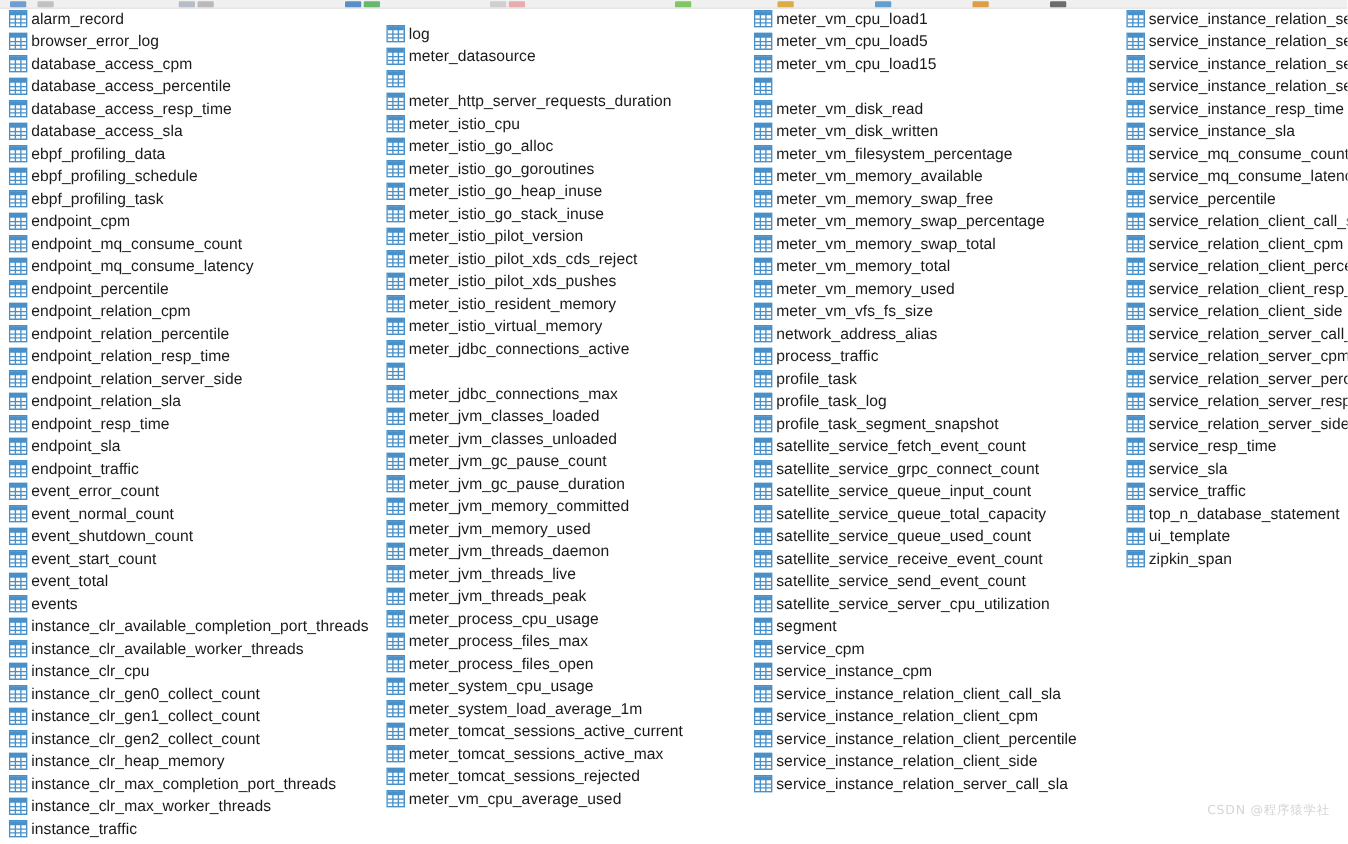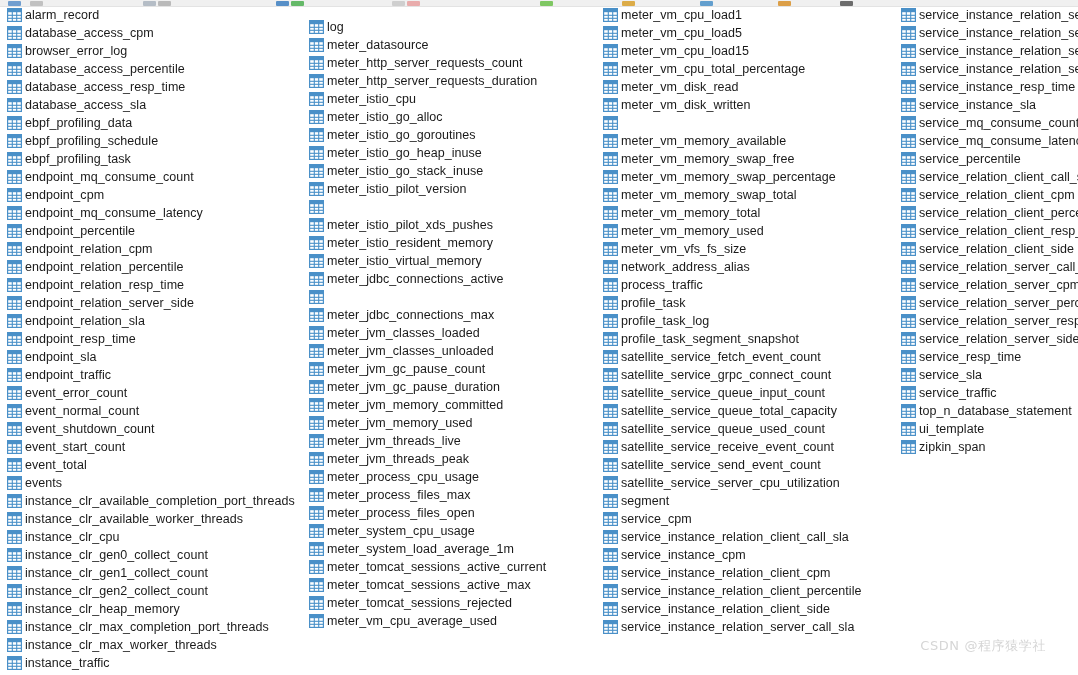--- a/index.html
+++ b/index.html
@@ -69,23 +69,23 @@
   .tbl-icon {
     flex: 0 0 auto;
     width: 15px;
     height: 14px;
     display: block;
   }
 
   
   #watermark {
     position: absolute;
-    right: 32px;
+    right: 14px;
     bottom: 20px;
-    font-size: 13px;
+    font-size: 10px;
     color: #d6d6d6;
     font-family: "DejaVu Sans", "Liberation Sans", sans-serif;
     letter-spacing: .6px;
     user-select: none;
     white-space: nowrap;
     margin-left: 40px;
   }
 </style>
 </head>
 <body>
@@ -112,42 +112,42 @@
         <svg class="tbl-icon" viewBox="0 0 15 14">
           <rect x="0.5" y="0.5" width="14" height="13" fill="#ffffff" stroke="#4a90c8" stroke-width="1.4"></rect>
           <rect x="1" y="1" width="13" height="3.2" fill="#4a90c8"></rect>
           <line x1="5.3" y1="1" x2="5.3" y2="13" stroke="#4a90c8" stroke-width="1.1"></line>
           <line x1="9.7" y1="1" x2="9.7" y2="13" stroke="#4a90c8" stroke-width="1.1"></line>
           <line x1="1" y1="7.3" x2="14" y2="7.3" stroke="#4a90c8" stroke-width="1.1"></line>
           <line x1="1" y1="10.3" x2="14" y2="10.3" stroke="#4a90c8" stroke-width="1.1"></line>
         </svg>
         <span class="label">alarm_record</span>
       </div>
+      <div class="tree-item" title="browser_error_log">
+        <svg class="tbl-icon" viewBox="0 0 15 14">
+          <rect x="0.5" y="0.5" width="14" height="13" fill="#ffffff" stroke="#4a90c8" stroke-width="1.4"></rect>
+          <rect x="1" y="1" width="13" height="3.2" fill="#4a90c8"></rect>
+          <line x1="5.3" y1="1" x2="5.3" y2="13" stroke="#4a90c8" stroke-width="1.1"></line>
+          <line x1="9.7" y1="1" x2="9.7" y2="13" stroke="#4a90c8" stroke-width="1.1"></line>
+          <line x1="1" y1="7.3" x2="14" y2="7.3" stroke="#4a90c8" stroke-width="1.1"></line>
+          <line x1="1" y1="10.3" x2="14" y2="10.3" stroke="#4a90c8" stroke-width="1.1"></line>
+        </svg>
+        <span class="label">browser_error_log</span>
+      </div>
       <div class="tree-item" title="database_access_cpm">
         <svg class="tbl-icon" viewBox="0 0 15 14">
           <rect x="0.5" y="0.5" width="14" height="13" fill="#ffffff" stroke="#4a90c8" stroke-width="1.4"></rect>
           <rect x="1" y="1" width="13" height="3.2" fill="#4a90c8"></rect>
           <line x1="5.3" y1="1" x2="5.3" y2="13" stroke="#4a90c8" stroke-width="1.1"></line>
           <line x1="9.7" y1="1" x2="9.7" y2="13" stroke="#4a90c8" stroke-width="1.1"></line>
           <line x1="1" y1="7.3" x2="14" y2="7.3" stroke="#4a90c8" stroke-width="1.1"></line>
           <line x1="1" y1="10.3" x2="14" y2="10.3" stroke="#4a90c8" stroke-width="1.1"></line>
         </svg>
         <span class="label">database_access_cpm</span>
       </div>
-      <div class="tree-item" title="browser_error_log">
-        <svg class="tbl-icon" viewBox="0 0 15 14">
-          <rect x="0.5" y="0.5" width="14" height="13" fill="#ffffff" stroke="#4a90c8" stroke-width="1.4"></rect>
-          <rect x="1" y="1" width="13" height="3.2" fill="#4a90c8"></rect>
-          <line x1="5.3" y1="1" x2="5.3" y2="13" stroke="#4a90c8" stroke-width="1.1"></line>
-          <line x1="9.7" y1="1" x2="9.7" y2="13" stroke="#4a90c8" stroke-width="1.1"></line>
-          <line x1="1" y1="7.3" x2="14" y2="7.3" stroke="#4a90c8" stroke-width="1.1"></line>
-          <line x1="1" y1="10.3" x2="14" y2="10.3" stroke="#4a90c8" stroke-width="1.1"></line>
-        </svg>
-        <span class="label">browser_error_log</span>
-      </div>
       <div class="tree-item" title="database_access_percentile">
         <svg class="tbl-icon" viewBox="0 0 15 14">
           <rect x="0.5" y="0.5" width="14" height="13" fill="#ffffff" stroke="#4a90c8" stroke-width="1.4"></rect>
           <rect x="1" y="1" width="13" height="3.2" fill="#4a90c8"></rect>
           <line x1="5.3" y1="1" x2="5.3" y2="13" stroke="#4a90c8" stroke-width="1.1"></line>
           <line x1="9.7" y1="1" x2="9.7" y2="13" stroke="#4a90c8" stroke-width="1.1"></line>
           <line x1="1" y1="7.3" x2="14" y2="7.3" stroke="#4a90c8" stroke-width="1.1"></line>
           <line x1="1" y1="10.3" x2="14" y2="10.3" stroke="#4a90c8" stroke-width="1.1"></line>
         </svg>
         <span class="label">database_access_percentile</span>
@@ -200,41 +200,41 @@
         <svg class="tbl-icon" viewBox="0 0 15 14">
           <rect x="0.5" y="0.5" width="14" height="13" fill="#ffffff" stroke="#4a90c8" stroke-width="1.4"></rect>
           <rect x="1" y="1" width="13" height="3.2" fill="#4a90c8"></rect>
           <line x1="5.3" y1="1" x2="5.3" y2="13" stroke="#4a90c8" stroke-width="1.1"></line>
           <line x1="9.7" y1="1" x2="9.7" y2="13" stroke="#4a90c8" stroke-width="1.1"></line>
           <line x1="1" y1="7.3" x2="14" y2="7.3" stroke="#4a90c8" stroke-width="1.1"></line>
           <line x1="1" y1="10.3" x2="14" y2="10.3" stroke="#4a90c8" stroke-width="1.1"></line>
         </svg>
         <span class="label">ebpf_profiling_task</span>
       </div>
+      <div class="tree-item" title="endpoint_cpm">
+        <svg class="tbl-icon" viewBox="0 0 15 14">
+          <rect x="0.5" y="0.5" width="14" height="13" fill="#ffffff" stroke="#4a90c8" stroke-width="1.4"></rect>
+          <rect x="1" y="1" width="13" height="3.2" fill="#4a90c8"></rect>
+          <line x1="5.3" y1="1" x2="5.3" y2="13" stroke="#4a90c8" stroke-width="1.1"></line>
+          <line x1="9.7" y1="1" x2="9.7" y2="13" stroke="#4a90c8" stroke-width="1.1"></line>
+          <line x1="1" y1="7.3" x2="14" y2="7.3" stroke="#4a90c8" stroke-width="1.1"></line>
+          <line x1="1" y1="10.3" x2="14" y2="10.3" stroke="#4a90c8" stroke-width="1.1"></line>
+        </svg>
+        <span class="label">endpoint_cpm</span>
+      </div>
       <div class="tree-item" title="endpoint_mq_consume_count">
         <svg class="tbl-icon" viewBox="0 0 15 14">
           <rect x="0.5" y="0.5" width="14" height="13" fill="#ffffff" stroke="#4a90c8" stroke-width="1.4"></rect>
           <rect x="1" y="1" width="13" height="3.2" fill="#4a90c8"></rect>
           <line x1="5.3" y1="1" x2="5.3" y2="13" stroke="#4a90c8" stroke-width="1.1"></line>
           <line x1="9.7" y1="1" x2="9.7" y2="13" stroke="#4a90c8" stroke-width="1.1"></line>
           <line x1="1" y1="7.3" x2="14" y2="7.3" stroke="#4a90c8" stroke-width="1.1"></line>
           <line x1="1" y1="10.3" x2="14" y2="10.3" stroke="#4a90c8" stroke-width="1.1"></line>
         </svg>
         <span class="label">endpoint_mq_consume_count</span>
-      </div>
-      <div class="tree-item" title="endpoint_cpm">
-        <svg class="tbl-icon" viewBox="0 0 15 14">
-          <rect x="0.5" y="0.5" width="14" height="13" fill="#ffffff" stroke="#4a90c8" stroke-width="1.4"></rect>
-          <rect x="1" y="1" width="13" height="3.2" fill="#4a90c8"></rect>
-          <line x1="5.3" y1="1" x2="5.3" y2="13" stroke="#4a90c8" stroke-width="1.1"></line>
-          <line x1="9.7" y1="1" x2="9.7" y2="13" stroke="#4a90c8" stroke-width="1.1"></line>
-          <line x1="1" y1="7.3" x2="14" y2="7.3" stroke="#4a90c8" stroke-width="1.1"></line>
-          <line x1="1" y1="10.3" x2="14" y2="10.3" stroke="#4a90c8" stroke-width="1.1"></line>
-        </svg>
-        <span class="label">endpoint_cpm</span>
       </div>
       <div class="tree-item" title="endpoint_mq_consume_latency">
         <svg class="tbl-icon" viewBox="0 0 15 14">
           <rect x="0.5" y="0.5" width="14" height="13" fill="#ffffff" stroke="#4a90c8" stroke-width="1.4"></rect>
           <rect x="1" y="1" width="13" height="3.2" fill="#4a90c8"></rect>
           <line x1="5.3" y1="1" x2="5.3" y2="13" stroke="#4a90c8" stroke-width="1.1"></line>
           <line x1="9.7" y1="1" x2="9.7" y2="13" stroke="#4a90c8" stroke-width="1.1"></line>
           <line x1="1" y1="7.3" x2="14" y2="7.3" stroke="#4a90c8" stroke-width="1.1"></line>
           <line x1="1" y1="10.3" x2="14" y2="10.3" stroke="#4a90c8" stroke-width="1.1"></line>
         </svg>
@@ -541,21 +541,20 @@
       </div>
       <div class="tree-item" title="meter_http_server_requests_count">
         <svg class="tbl-icon" viewBox="0 0 15 14">
           <rect x="0.5" y="0.5" width="14" height="13" fill="#ffffff" stroke="#4a90c8" stroke-width="1.4"></rect>
           <rect x="1" y="1" width="13" height="3.2" fill="#4a90c8"></rect>
           <line x1="5.3" y1="1" x2="5.3" y2="13" stroke="#4a90c8" stroke-width="1.1"></line>
           <line x1="9.7" y1="1" x2="9.7" y2="13" stroke="#4a90c8" stroke-width="1.1"></line>
           <line x1="1" y1="7.3" x2="14" y2="7.3" stroke="#4a90c8" stroke-width="1.1"></line>
           <line x1="1" y1="10.3" x2="14" y2="10.3" stroke="#4a90c8" stroke-width="1.1"></line>
         </svg>
-        <span class="label">meter_http_server_requests_count</span>
       </div>
       <div class="tree-item" title="meter_http_server_requests_duration">
         <svg class="tbl-icon" viewBox="0 0 15 14">
           <rect x="0.5" y="0.5" width="14" height="13" fill="#ffffff" stroke="#4a90c8" stroke-width="1.4"></rect>
           <rect x="1" y="1" width="13" height="3.2" fill="#4a90c8"></rect>
           <line x1="5.3" y1="1" x2="5.3" y2="13" stroke="#4a90c8" stroke-width="1.1"></line>
           <line x1="9.7" y1="1" x2="9.7" y2="13" stroke="#4a90c8" stroke-width="1.1"></line>
           <line x1="1" y1="7.3" x2="14" y2="7.3" stroke="#4a90c8" stroke-width="1.1"></line>
           <line x1="1" y1="10.3" x2="14" y2="10.3" stroke="#4a90c8" stroke-width="1.1"></line>
         </svg>
@@ -629,20 +628,21 @@
       </div>
       <div class="tree-item" title="meter_istio_pilot_xds_cds_reject">
         <svg class="tbl-icon" viewBox="0 0 15 14">
           <rect x="0.5" y="0.5" width="14" height="13" fill="#ffffff" stroke="#4a90c8" stroke-width="1.4"></rect>
           <rect x="1" y="1" width="13" height="3.2" fill="#4a90c8"></rect>
           <line x1="5.3" y1="1" x2="5.3" y2="13" stroke="#4a90c8" stroke-width="1.1"></line>
           <line x1="9.7" y1="1" x2="9.7" y2="13" stroke="#4a90c8" stroke-width="1.1"></line>
           <line x1="1" y1="7.3" x2="14" y2="7.3" stroke="#4a90c8" stroke-width="1.1"></line>
           <line x1="1" y1="10.3" x2="14" y2="10.3" stroke="#4a90c8" stroke-width="1.1"></line>
         </svg>
+        <span class="label">meter_istio_pilot_xds_cds_reject</span>
       </div>
       <div class="tree-item" title="meter_istio_pilot_xds_pushes">
         <svg class="tbl-icon" viewBox="0 0 15 14">
           <rect x="0.5" y="0.5" width="14" height="13" fill="#ffffff" stroke="#4a90c8" stroke-width="1.4"></rect>
           <rect x="1" y="1" width="13" height="3.2" fill="#4a90c8"></rect>
           <line x1="5.3" y1="1" x2="5.3" y2="13" stroke="#4a90c8" stroke-width="1.1"></line>
           <line x1="9.7" y1="1" x2="9.7" y2="13" stroke="#4a90c8" stroke-width="1.1"></line>
           <line x1="1" y1="7.3" x2="14" y2="7.3" stroke="#4a90c8" stroke-width="1.1"></line>
           <line x1="1" y1="10.3" x2="14" y2="10.3" stroke="#4a90c8" stroke-width="1.1"></line>
         </svg>
@@ -760,20 +760,31 @@
       <div class="tree-item" title="meter_jvm_memory_used">
         <svg class="tbl-icon" viewBox="0 0 15 14">
           <rect x="0.5" y="0.5" width="14" height="13" fill="#ffffff" stroke="#4a90c8" stroke-width="1.4"></rect>
           <rect x="1" y="1" width="13" height="3.2" fill="#4a90c8"></rect>
           <line x1="5.3" y1="1" x2="5.3" y2="13" stroke="#4a90c8" stroke-width="1.1"></line>
           <line x1="9.7" y1="1" x2="9.7" y2="13" stroke="#4a90c8" stroke-width="1.1"></line>
           <line x1="1" y1="7.3" x2="14" y2="7.3" stroke="#4a90c8" stroke-width="1.1"></line>
           <line x1="1" y1="10.3" x2="14" y2="10.3" stroke="#4a90c8" stroke-width="1.1"></line>
         </svg>
         <span class="label">meter_jvm_memory_used</span>
+      </div>
+      <div class="tree-item" title="meter_jvm_threads_daemon">
+        <svg class="tbl-icon" viewBox="0 0 15 14">
+          <rect x="0.5" y="0.5" width="14" height="13" fill="#ffffff" stroke="#4a90c8" stroke-width="1.4"></rect>
+          <rect x="1" y="1" width="13" height="3.2" fill="#4a90c8"></rect>
+          <line x1="5.3" y1="1" x2="5.3" y2="13" stroke="#4a90c8" stroke-width="1.1"></line>
+          <line x1="9.7" y1="1" x2="9.7" y2="13" stroke="#4a90c8" stroke-width="1.1"></line>
+          <line x1="1" y1="7.3" x2="14" y2="7.3" stroke="#4a90c8" stroke-width="1.1"></line>
+          <line x1="1" y1="10.3" x2="14" y2="10.3" stroke="#4a90c8" stroke-width="1.1"></line>
+        </svg>
+        <span class="label">meter_jvm_threads_daemon</span>
       </div>
       <div class="tree-item" title="meter_jvm_threads_live">
         <svg class="tbl-icon" viewBox="0 0 15 14">
           <rect x="0.5" y="0.5" width="14" height="13" fill="#ffffff" stroke="#4a90c8" stroke-width="1.4"></rect>
           <rect x="1" y="1" width="13" height="3.2" fill="#4a90c8"></rect>
           <line x1="5.3" y1="1" x2="5.3" y2="13" stroke="#4a90c8" stroke-width="1.1"></line>
           <line x1="9.7" y1="1" x2="9.7" y2="13" stroke="#4a90c8" stroke-width="1.1"></line>
           <line x1="1" y1="7.3" x2="14" y2="7.3" stroke="#4a90c8" stroke-width="1.1"></line>
           <line x1="1" y1="10.3" x2="14" y2="10.3" stroke="#4a90c8" stroke-width="1.1"></line>
         </svg>
@@ -926,21 +937,20 @@
       </div>
       <div class="tree-item" title="meter_vm_cpu_total_percentage">
         <svg class="tbl-icon" viewBox="0 0 15 14">
           <rect x="0.5" y="0.5" width="14" height="13" fill="#ffffff" stroke="#4a90c8" stroke-width="1.4"></rect>
           <rect x="1" y="1" width="13" height="3.2" fill="#4a90c8"></rect>
           <line x1="5.3" y1="1" x2="5.3" y2="13" stroke="#4a90c8" stroke-width="1.1"></line>
           <line x1="9.7" y1="1" x2="9.7" y2="13" stroke="#4a90c8" stroke-width="1.1"></line>
           <line x1="1" y1="7.3" x2="14" y2="7.3" stroke="#4a90c8" stroke-width="1.1"></line>
           <line x1="1" y1="10.3" x2="14" y2="10.3" stroke="#4a90c8" stroke-width="1.1"></line>
         </svg>
-        <span class="label">meter_vm_cpu_total_percentage</span>
       </div>
       <div class="tree-item" title="meter_vm_disk_read">
         <svg class="tbl-icon" viewBox="0 0 15 14">
           <rect x="0.5" y="0.5" width="14" height="13" fill="#ffffff" stroke="#4a90c8" stroke-width="1.4"></rect>
           <rect x="1" y="1" width="13" height="3.2" fill="#4a90c8"></rect>
           <line x1="5.3" y1="1" x2="5.3" y2="13" stroke="#4a90c8" stroke-width="1.1"></line>
           <line x1="9.7" y1="1" x2="9.7" y2="13" stroke="#4a90c8" stroke-width="1.1"></line>
           <line x1="1" y1="7.3" x2="14" y2="7.3" stroke="#4a90c8" stroke-width="1.1"></line>
           <line x1="1" y1="10.3" x2="14" y2="10.3" stroke="#4a90c8" stroke-width="1.1"></line>
         </svg>
@@ -959,20 +969,21 @@
       </div>
       <div class="tree-item" title="meter_vm_filesystem_percentage">
         <svg class="tbl-icon" viewBox="0 0 15 14">
           <rect x="0.5" y="0.5" width="14" height="13" fill="#ffffff" stroke="#4a90c8" stroke-width="1.4"></rect>
           <rect x="1" y="1" width="13" height="3.2" fill="#4a90c8"></rect>
           <line x1="5.3" y1="1" x2="5.3" y2="13" stroke="#4a90c8" stroke-width="1.1"></line>
           <line x1="9.7" y1="1" x2="9.7" y2="13" stroke="#4a90c8" stroke-width="1.1"></line>
           <line x1="1" y1="7.3" x2="14" y2="7.3" stroke="#4a90c8" stroke-width="1.1"></line>
           <line x1="1" y1="10.3" x2="14" y2="10.3" stroke="#4a90c8" stroke-width="1.1"></line>
         </svg>
+        <span class="label">meter_vm_filesystem_percentage</span>
       </div>
       <div class="tree-item" title="meter_vm_memory_available">
         <svg class="tbl-icon" viewBox="0 0 15 14">
           <rect x="0.5" y="0.5" width="14" height="13" fill="#ffffff" stroke="#4a90c8" stroke-width="1.4"></rect>
           <rect x="1" y="1" width="13" height="3.2" fill="#4a90c8"></rect>
           <line x1="5.3" y1="1" x2="5.3" y2="13" stroke="#4a90c8" stroke-width="1.1"></line>
           <line x1="9.7" y1="1" x2="9.7" y2="13" stroke="#4a90c8" stroke-width="1.1"></line>
           <line x1="1" y1="7.3" x2="14" y2="7.3" stroke="#4a90c8" stroke-width="1.1"></line>
           <line x1="1" y1="10.3" x2="14" y2="10.3" stroke="#4a90c8" stroke-width="1.1"></line>
         </svg>
@@ -1202,41 +1213,41 @@
         <svg class="tbl-icon" viewBox="0 0 15 14">
           <rect x="0.5" y="0.5" width="14" height="13" fill="#ffffff" stroke="#4a90c8" stroke-width="1.4"></rect>
           <rect x="1" y="1" width="13" height="3.2" fill="#4a90c8"></rect>
           <line x1="5.3" y1="1" x2="5.3" y2="13" stroke="#4a90c8" stroke-width="1.1"></line>
           <line x1="9.7" y1="1" x2="9.7" y2="13" stroke="#4a90c8" stroke-width="1.1"></line>
           <line x1="1" y1="7.3" x2="14" y2="7.3" stroke="#4a90c8" stroke-width="1.1"></line>
           <line x1="1" y1="10.3" x2="14" y2="10.3" stroke="#4a90c8" stroke-width="1.1"></line>
         </svg>
         <span class="label">service_cpm</span>
       </div>
+      <div class="tree-item" title="service_instance_cpm">
+        <svg class="tbl-icon" viewBox="0 0 15 14">
+          <rect x="0.5" y="0.5" width="14" height="13" fill="#ffffff" stroke="#4a90c8" stroke-width="1.4"></rect>
+          <rect x="1" y="1" width="13" height="3.2" fill="#4a90c8"></rect>
+          <line x1="5.3" y1="1" x2="5.3" y2="13" stroke="#4a90c8" stroke-width="1.1"></line>
+          <line x1="9.7" y1="1" x2="9.7" y2="13" stroke="#4a90c8" stroke-width="1.1"></line>
+          <line x1="1" y1="7.3" x2="14" y2="7.3" stroke="#4a90c8" stroke-width="1.1"></line>
+          <line x1="1" y1="10.3" x2="14" y2="10.3" stroke="#4a90c8" stroke-width="1.1"></line>
+        </svg>
+        <span class="label">service_instance_cpm</span>
+      </div>
       <div class="tree-item" title="service_instance_relation_client_call_sla">
         <svg class="tbl-icon" viewBox="0 0 15 14">
           <rect x="0.5" y="0.5" width="14" height="13" fill="#ffffff" stroke="#4a90c8" stroke-width="1.4"></rect>
           <rect x="1" y="1" width="13" height="3.2" fill="#4a90c8"></rect>
           <line x1="5.3" y1="1" x2="5.3" y2="13" stroke="#4a90c8" stroke-width="1.1"></line>
           <line x1="9.7" y1="1" x2="9.7" y2="13" stroke="#4a90c8" stroke-width="1.1"></line>
           <line x1="1" y1="7.3" x2="14" y2="7.3" stroke="#4a90c8" stroke-width="1.1"></line>
           <line x1="1" y1="10.3" x2="14" y2="10.3" stroke="#4a90c8" stroke-width="1.1"></line>
         </svg>
         <span class="label">service_instance_relation_client_call_sla</span>
-      </div>
-      <div class="tree-item" title="service_instance_cpm">
-        <svg class="tbl-icon" viewBox="0 0 15 14">
-          <rect x="0.5" y="0.5" width="14" height="13" fill="#ffffff" stroke="#4a90c8" stroke-width="1.4"></rect>
-          <rect x="1" y="1" width="13" height="3.2" fill="#4a90c8"></rect>
-          <line x1="5.3" y1="1" x2="5.3" y2="13" stroke="#4a90c8" stroke-width="1.1"></line>
-          <line x1="9.7" y1="1" x2="9.7" y2="13" stroke="#4a90c8" stroke-width="1.1"></line>
-          <line x1="1" y1="7.3" x2="14" y2="7.3" stroke="#4a90c8" stroke-width="1.1"></line>
-          <line x1="1" y1="10.3" x2="14" y2="10.3" stroke="#4a90c8" stroke-width="1.1"></line>
-        </svg>
-        <span class="label">service_instance_cpm</span>
       </div>
       <div class="tree-item" title="service_instance_relation_client_cpm">
         <svg class="tbl-icon" viewBox="0 0 15 14">
           <rect x="0.5" y="0.5" width="14" height="13" fill="#ffffff" stroke="#4a90c8" stroke-width="1.4"></rect>
           <rect x="1" y="1" width="13" height="3.2" fill="#4a90c8"></rect>
           <line x1="5.3" y1="1" x2="5.3" y2="13" stroke="#4a90c8" stroke-width="1.1"></line>
           <line x1="9.7" y1="1" x2="9.7" y2="13" stroke="#4a90c8" stroke-width="1.1"></line>
           <line x1="1" y1="7.3" x2="14" y2="7.3" stroke="#4a90c8" stroke-width="1.1"></line>
           <line x1="1" y1="10.3" x2="14" y2="10.3" stroke="#4a90c8" stroke-width="1.1"></line>
         </svg>

